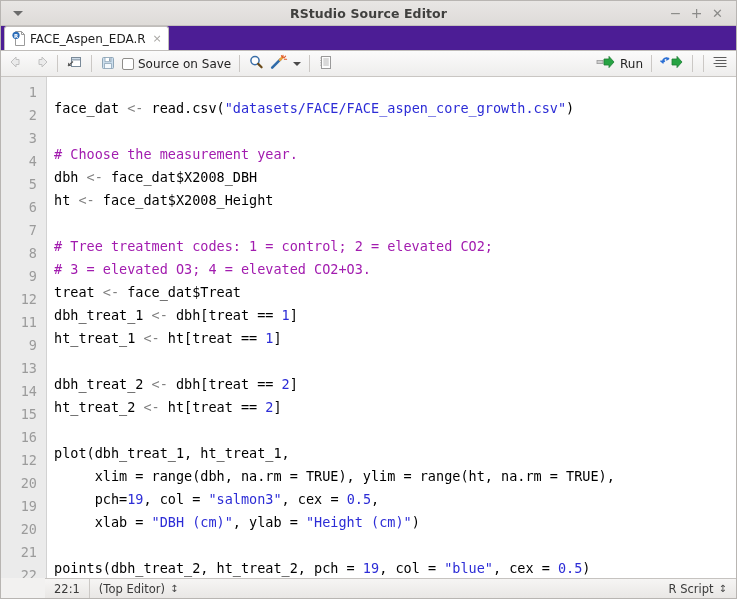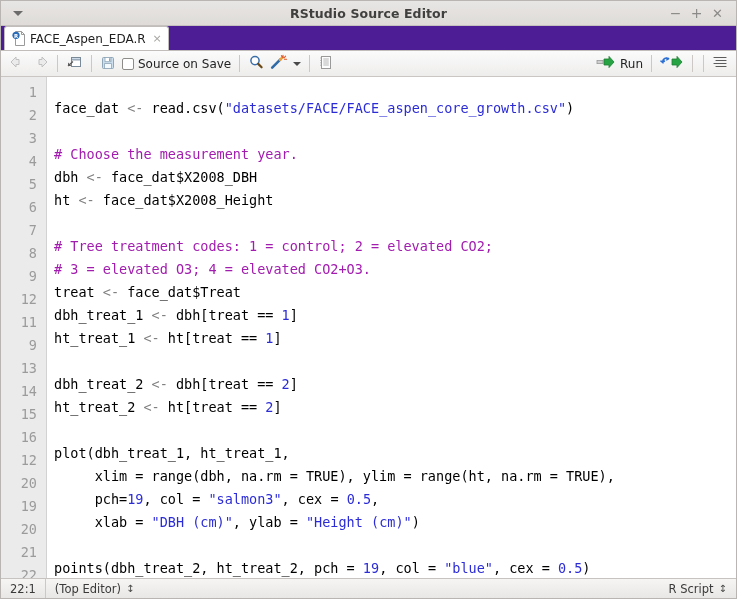--- a/index.html
+++ b/index.html
@@ -227,20 +227,21 @@
   .statusbar {
     height: 17px;
     min-height: 20px;
     background: linear-gradient(to bottom, #f6f5f4 0%, #e9e7e5 100%);
     border-top: 1px solid #c6c3c0;
     display: flex;
     align-items: flex-start;
     font-size: 11.5px;
     color: #3a3a3a;
     box-sizing: border-box;
+    margin-left: 44px;
   }
   .sb-cell {
     display: flex;
     align-items: center;
     height: 19px;
     padding: 0 9px;
     cursor: default;
     white-space: nowrap;
   }
   .sb-div {

